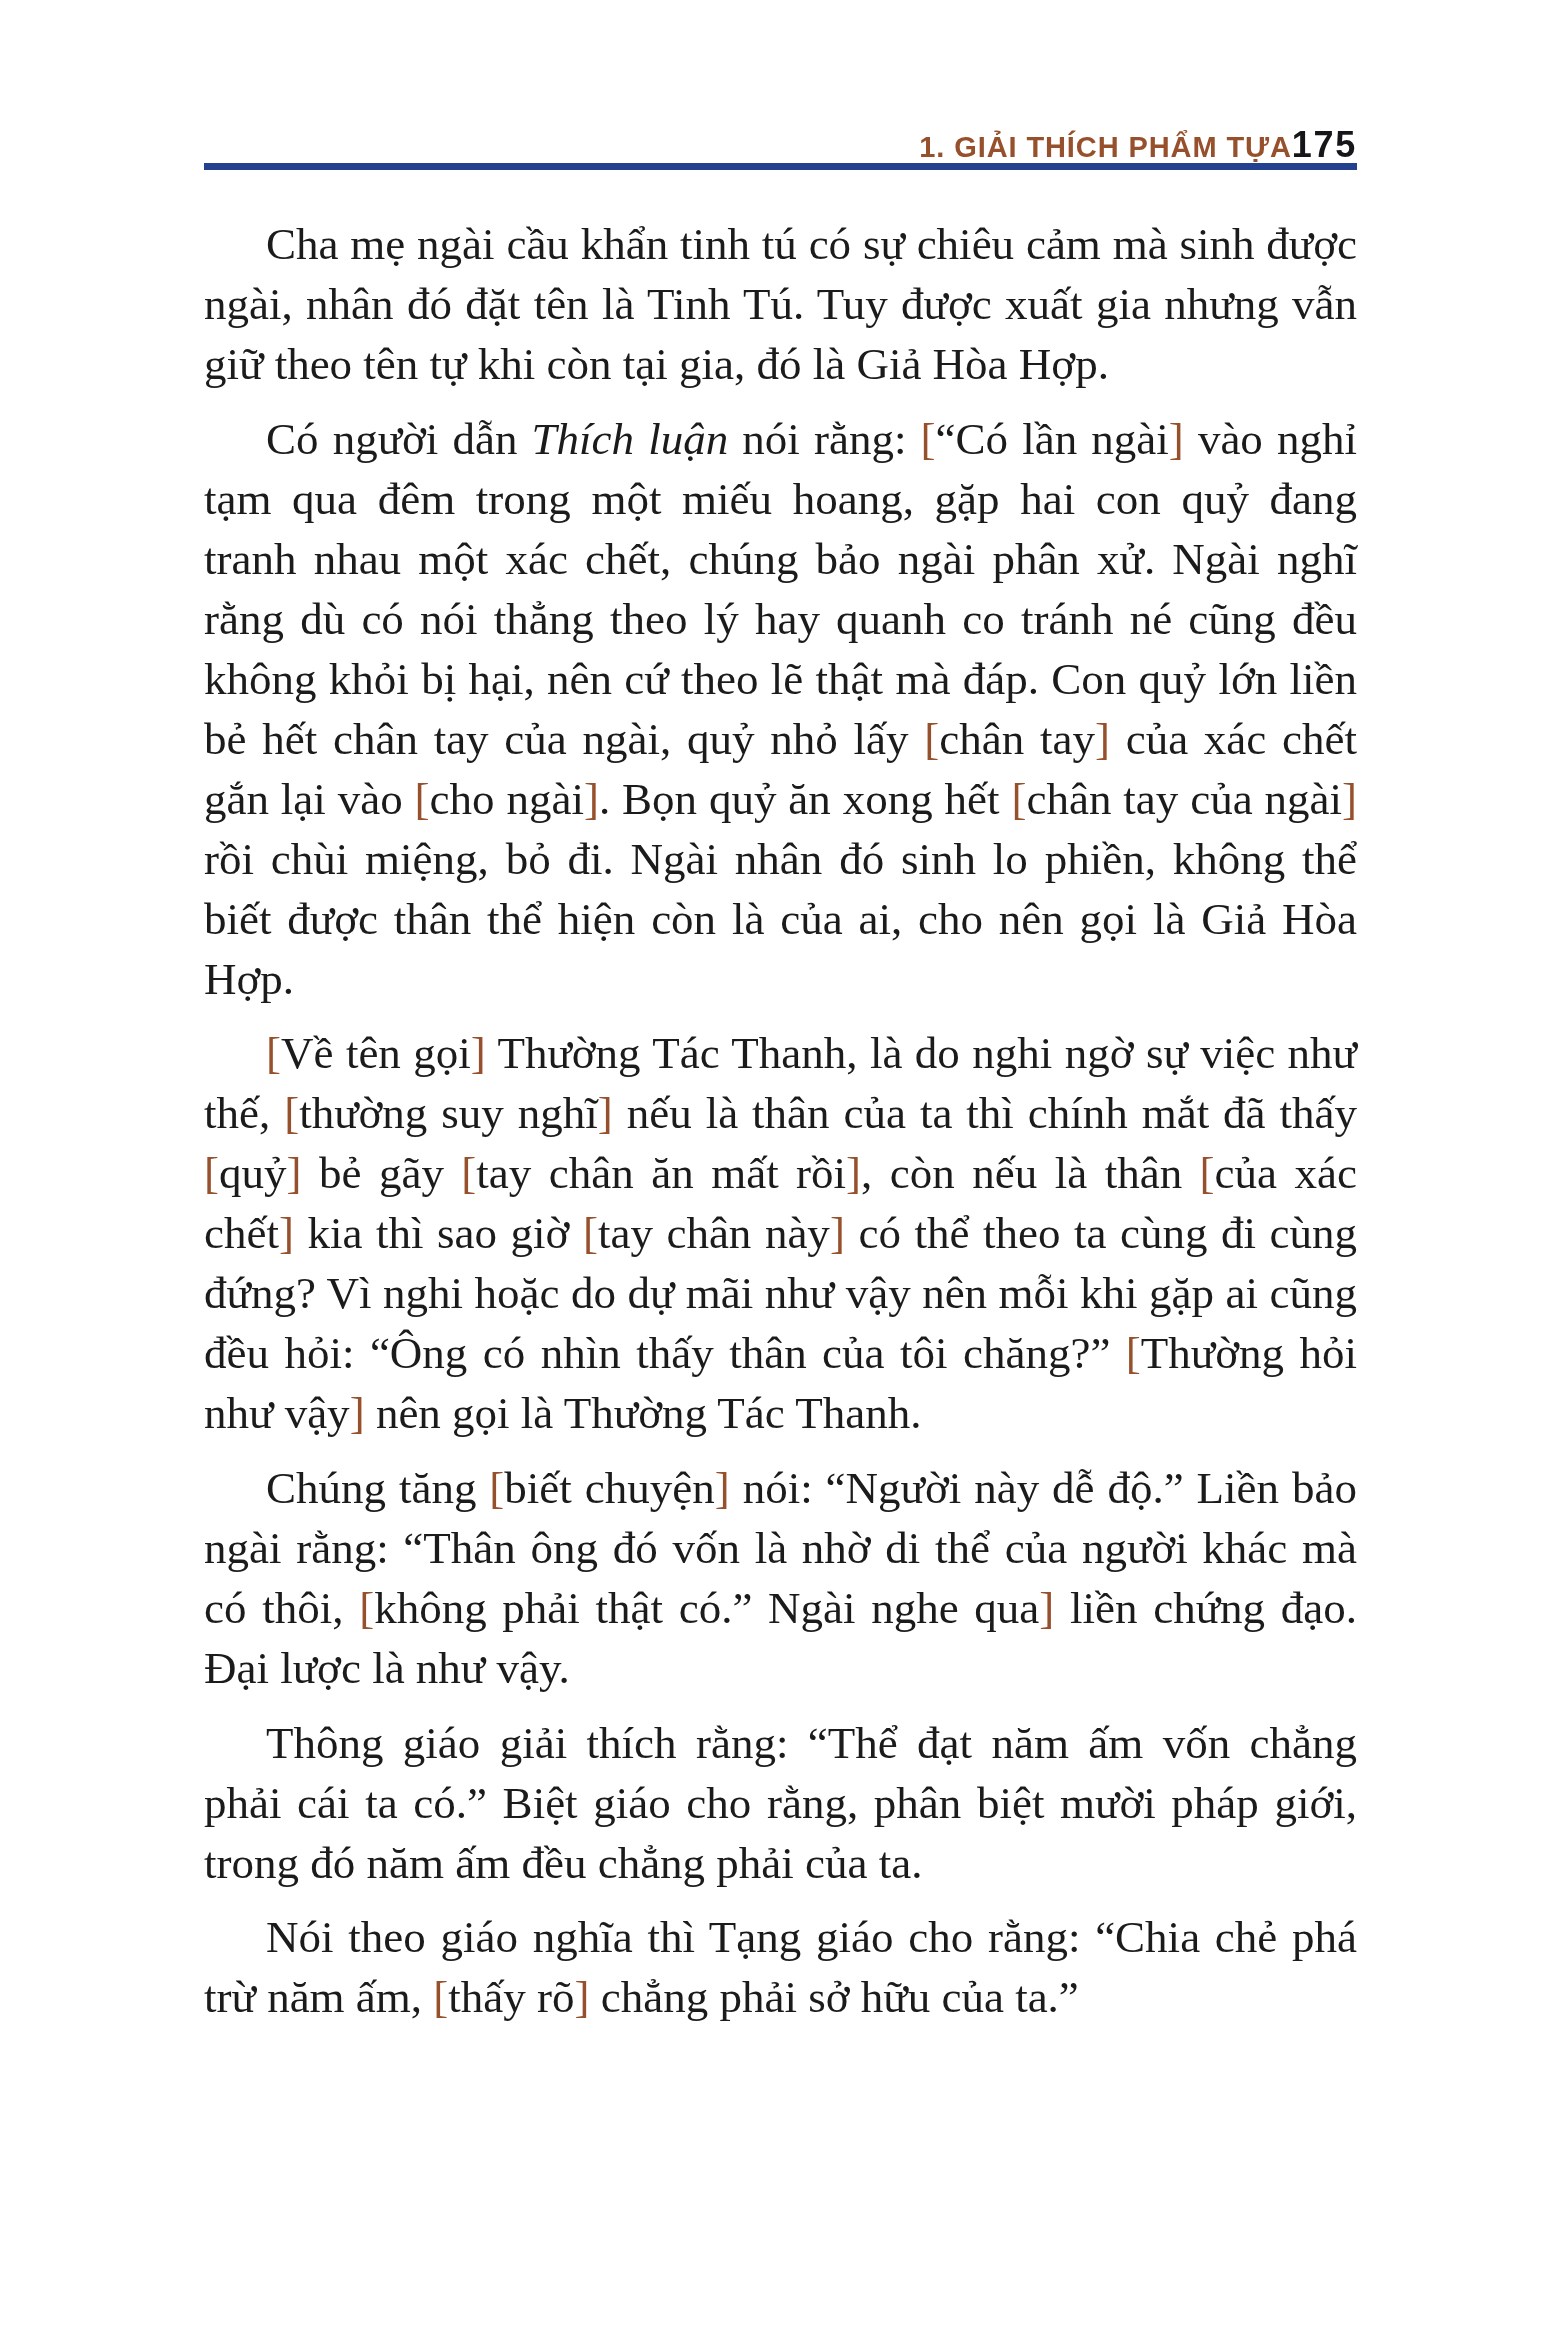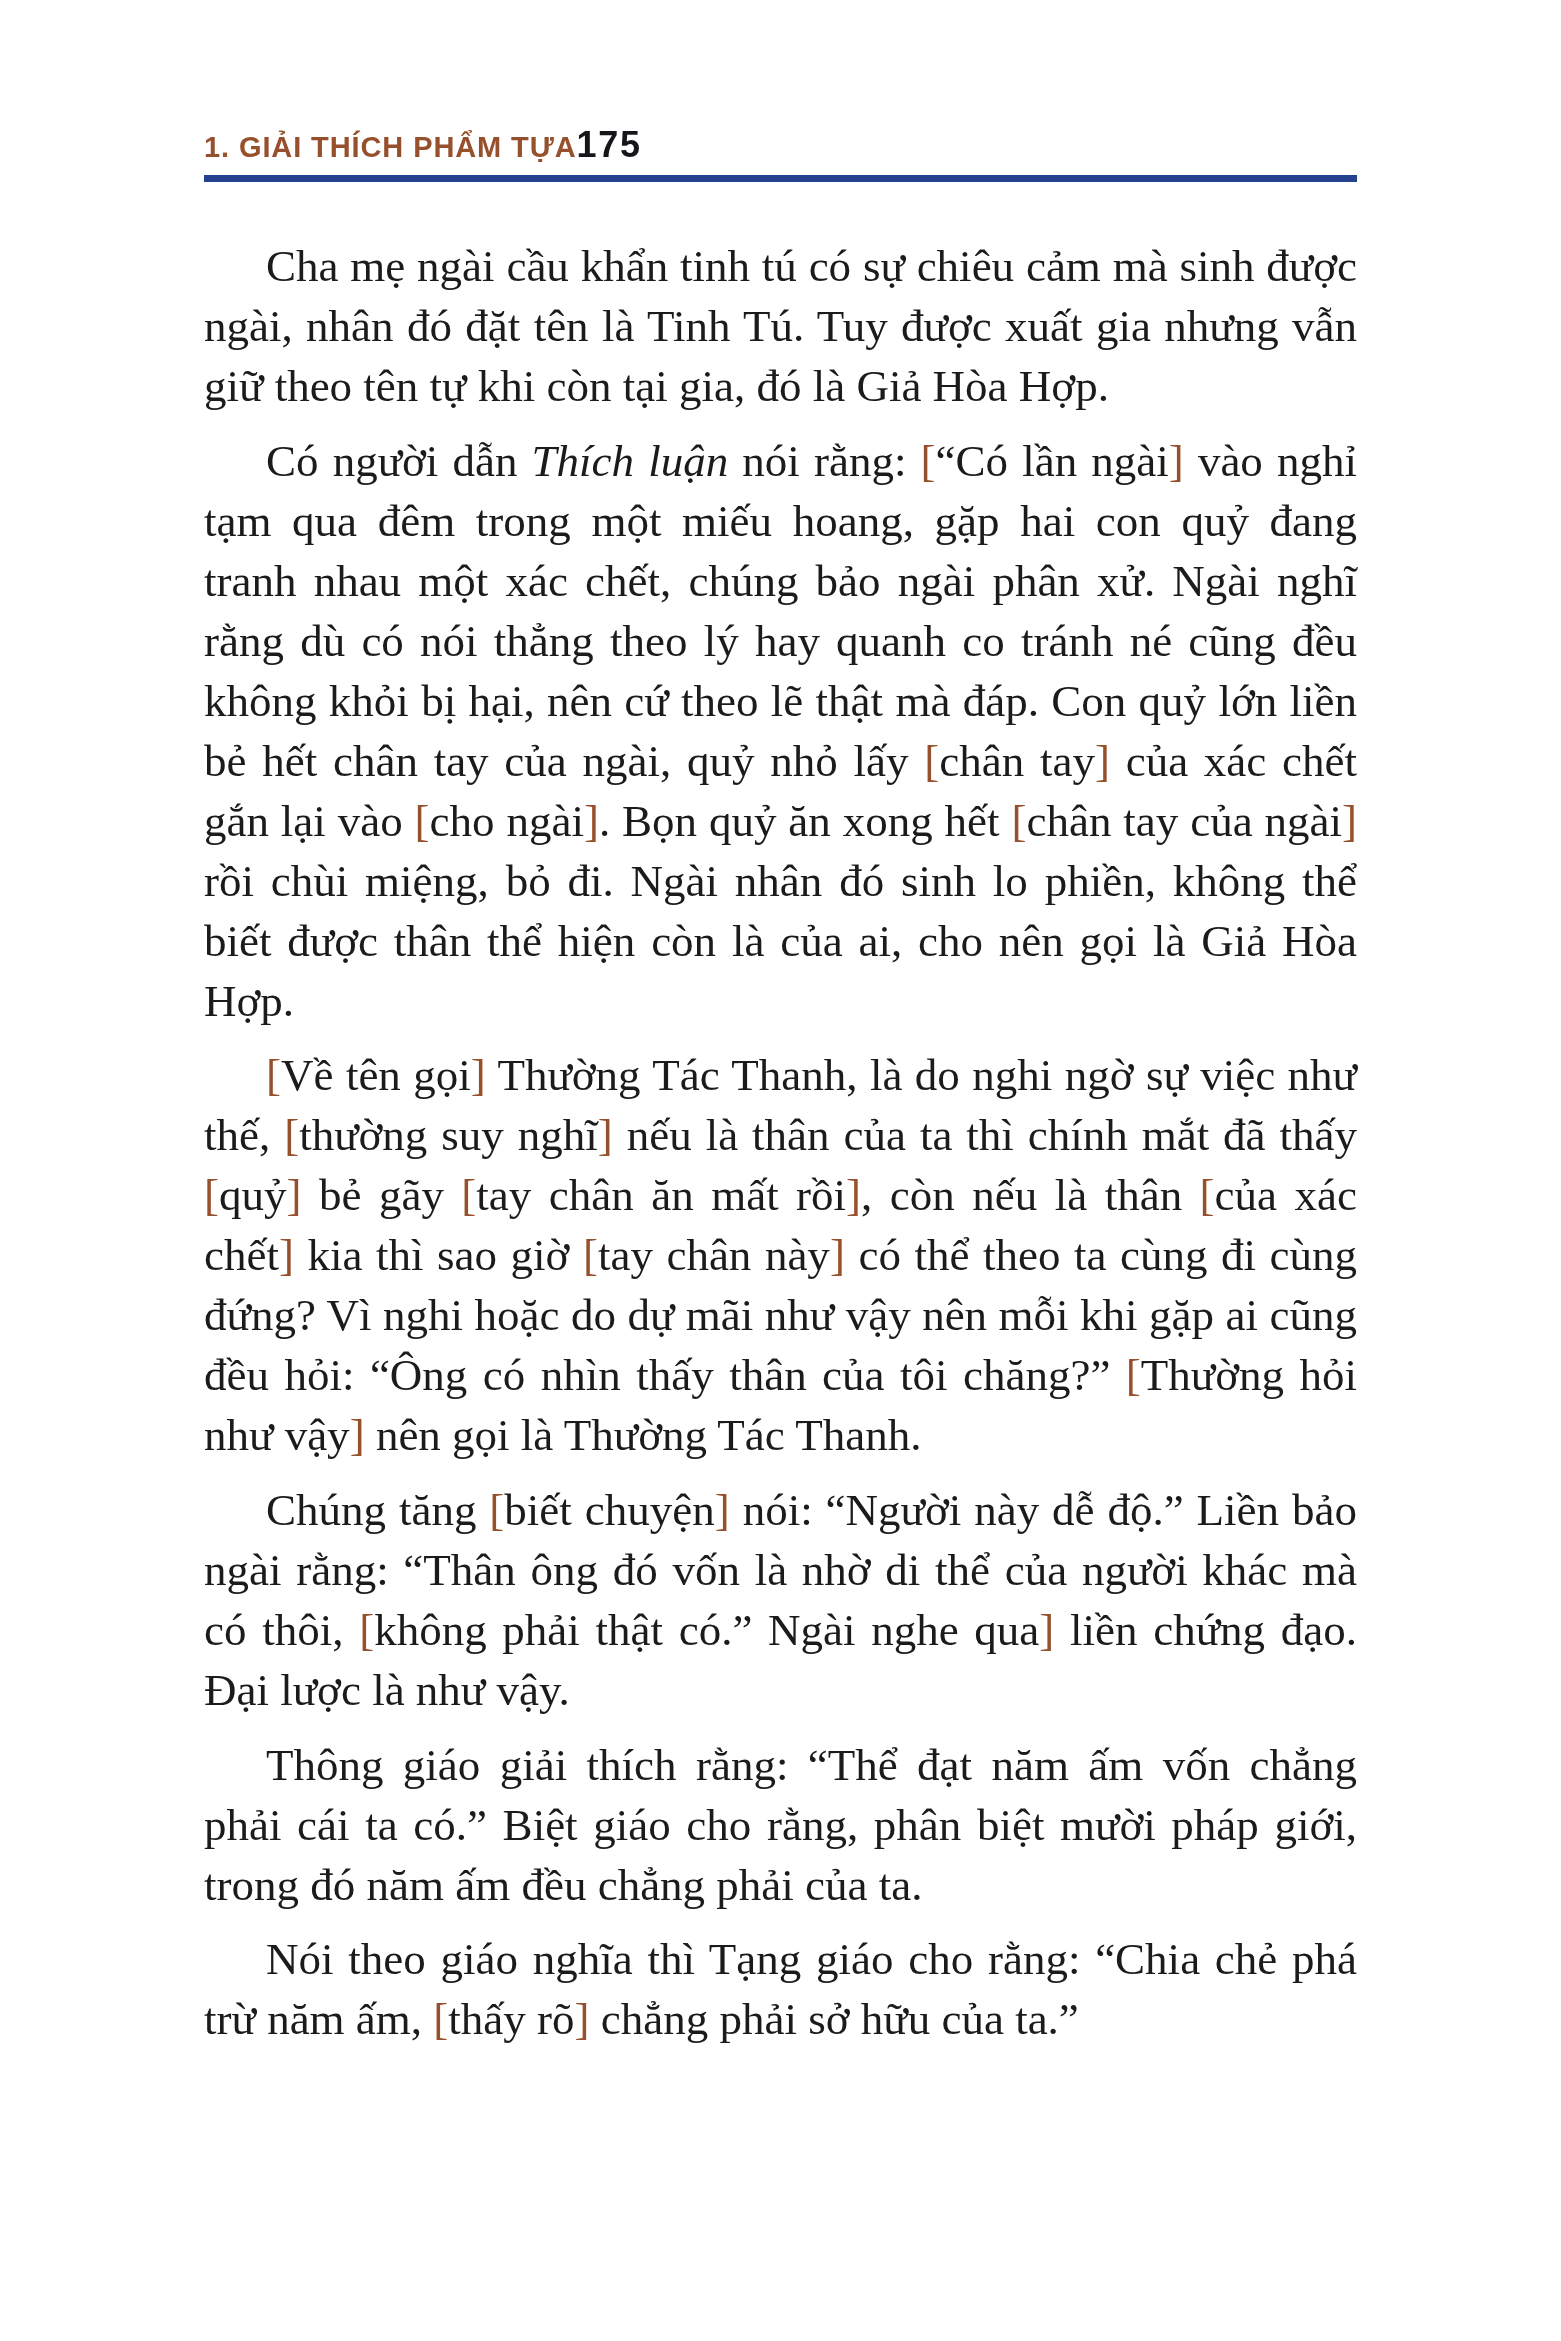--- a/index.html
+++ b/index.html
@@ -12,23 +12,22 @@
     font-family: "Liberation Serif", "DejaVu Serif", serif;
   }
   .page-header {
     position: absolute;
     left: 204px;
     right: 204px;
     top: 127px;
   }
   .header-row {
     display: flex;
-    justify-content: flex-start;
+    justify-content: flex-end;
     align-items: baseline;
-    padding-bottom: 12px;
   }
   .section-title {
     font-family: "Liberation Sans", sans-serif;
     font-weight: bold;
     font-size: 29px;
     line-height: 1;
     letter-spacing: 0.9px;
     color: var(--accent, #97502C);
   }
   .page-number {
@@ -40,21 +39,21 @@
     color: #14161a;
   }
   .header-rule {
     height: 7px;
     background: var(--navy, #24418F);
   }
   .body-text {
     position: absolute;
     left: 204px;
     right: 204px;
-    top: 236px;
+    top: 214px;
     color: var(--ink, #1b1b1b);
     font-size: 45px;
     line-height: 60px;
     text-align: justify;
   }
   .body-paragraph {
     margin: 0;
     text-indent: 62px;
   }
   .body-paragraph + .body-paragraph {

